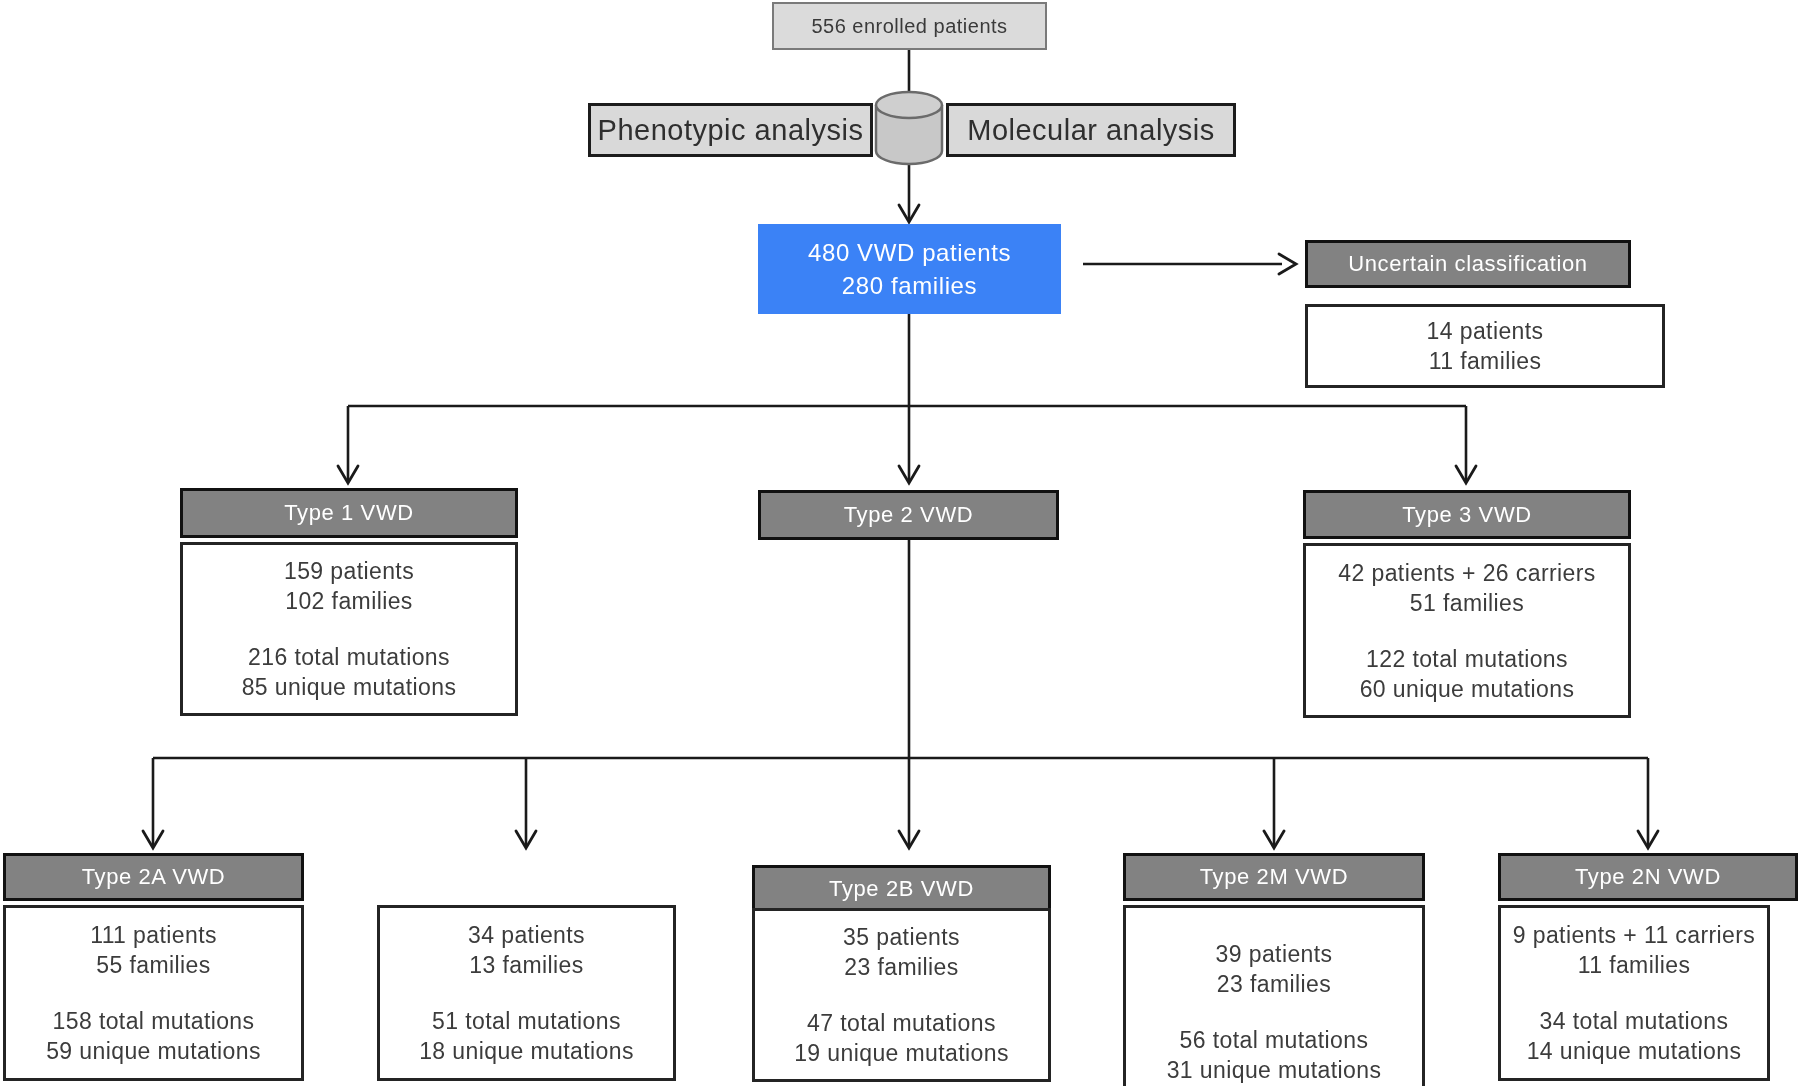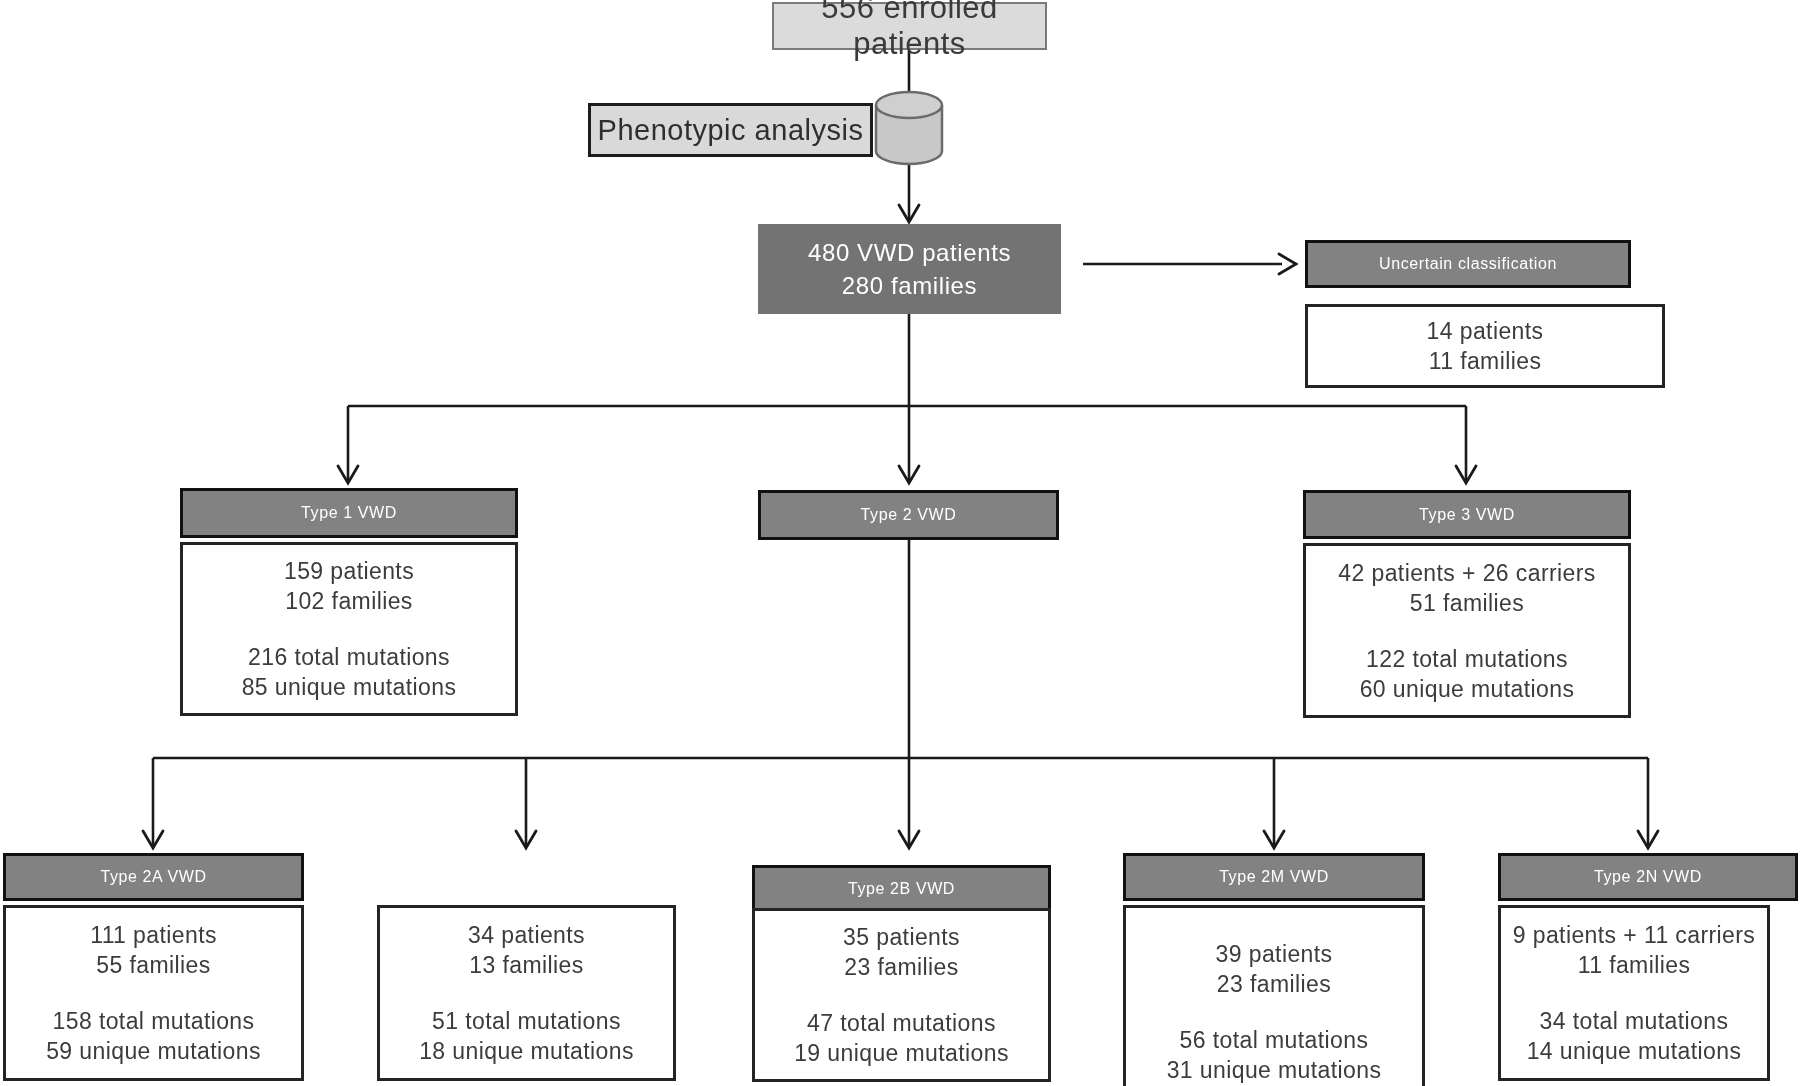--- a/index.html
+++ b/index.html
@@ -9,33 +9,33 @@
     width: 1800px; height: 1086px;
     position: relative; overflow: hidden;
   }
   #canvas { position: absolute; left: 0; top: 0; width: 1800px; height: 1086px; }
   #connectors { position: absolute; left: 0; top: 0; width: 1800px; height: 1086px; z-index: 1; }
 
   .box { position: absolute; z-index: 2; display: flex; align-items: center; justify-content: center; text-align: center; }
 
   .light-box {
     background: #dbdbdb; border: 2px solid #7a7a7a;
-    color: #3a3a3a; font-size: 31px; letter-spacing: 0.5px;
+    color: #3a3a3a; font-size: 20px; letter-spacing: 0.5px;
   }
   .analysis-box {
     background: #d9d9d9; border: 3px solid #1c1c1c;
     color: #2f2f2f; font-size: 29px; letter-spacing: 0.5px;
   }
   .root-box {
-    background: #737373; color: #ffffff; font-size: 24px;
+    background: #3b82f6; color: #ffffff; font-size: 24px;
     letter-spacing: 0.6px; line-height: 33px; flex-direction: column;
   }
   .node-header {
     background: #828282; border: 3px solid #111111;
-    color: #ffffff; font-size: 16px; letter-spacing: 0.6px;
+    color: #ffffff; font-size: 22px; letter-spacing: 0.6px;
   }
   .node-body {
     background: #ffffff; border: 3px solid #242424;
     color: #3c3c3c; font-size: 23px; letter-spacing: 0.4px;
     flex-direction: column; justify-content: center; gap: 26px;
   }
   .stat-group { line-height: 30px; }
   .uncertain-body { gap: 0; }
 
   
@@ -118,20 +118,23 @@
       <ellipse class="cyl-top" cx="909" cy="105" rx="33" ry="13"></ellipse>
     </g>
   </svg>
 
   <div class="box light-box pos-enrolled">
     <span>556 enrolled patients</span>
   </div>
   <div class="box analysis-box pos-phenotypic">
     <span>Phenotypic analysis</span>
   </div>
+  <div class="box analysis-box pos-molecular">
+    <span>Molecular analysis</span>
+  </div>
 
   <div class="box root-box pos-root">
     <span>480 VWD patients</span>
     <span>280 families</span>
   </div>
 
   <div class="box node-header pos-unc-h">
     <span>Uncertain classification</span>
   </div>
   <div class="box node-body uncertain-body pos-unc-b">

